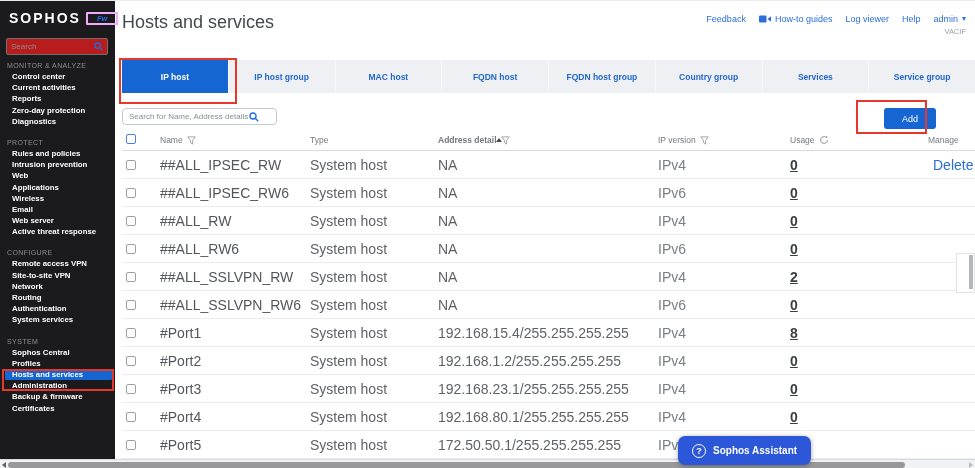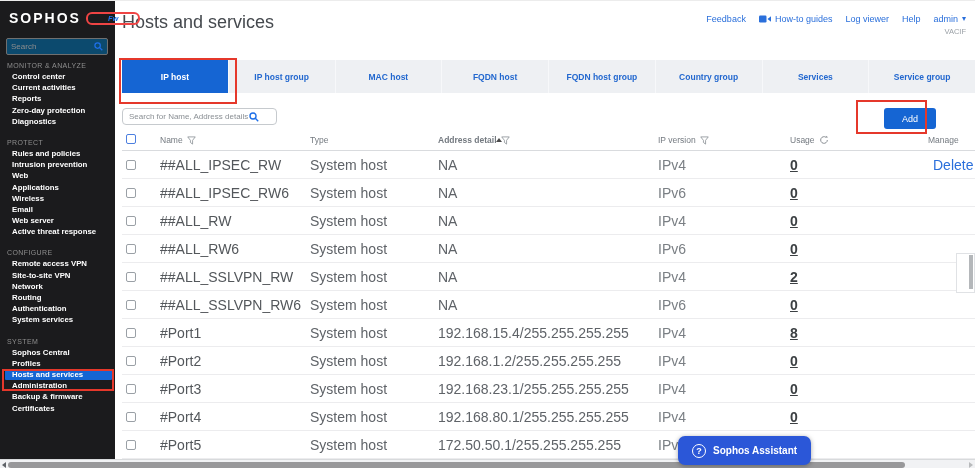--- a/index.html
+++ b/index.html
@@ -3,22 +3,22 @@
 <meta charset="utf-8">
 <style>
   * { margin:0; padding:0; box-sizing:border-box; }
   body { font-family:"Liberation Sans", sans-serif; background:#fff; }
   .screen { position:relative; width:975px; height:468px; background:#fff; overflow:hidden; border-top:1px solid #ececec; }
 
   
   .sidebar { position:absolute; left:0; top:0; width:115px; height:458px; background:#1b1b1d; z-index:20; }
   .logo-row { display:flex; align-items:center; gap:5px; padding:9px 6px 0 9px; }
   .logo-text { color:#fff; font-weight:800; font-size:14px; letter-spacing:2px; }
-  .logo-badge { color:#1d6fe8; border:2px solid #ef4444; border-radius:6px; font-size:7.5px; font-style:italic; font-weight:bold; padding:0 20px; line-height:9px; height:13px; display:flex; align-items:center; }
-  .side-search { position:absolute; left:6px; top:37px; width:102px; height:17px; border:1px solid #707070; border-radius:2px; display:flex; align-items:center; justify-content:space-between; padding:0 4px; background:#0c4a6e; }
+  .logo-badge { color:#1d6fe8; border:2px solid #f0abfc; border-radius:1px; font-size:7.5px; font-style:italic; font-weight:bold; padding:0 9px; line-height:9px; height:13px; display:flex; align-items:center; }
+  .side-search { position:absolute; left:6px; top:37px; width:102px; height:17px; border:1px solid #707070; border-radius:2px; display:flex; align-items:center; justify-content:space-between; padding:0 4px; background:#b91c1c; }
   .side-search input { background:transparent; border:none; outline:none; color:#c8c8c8; font-size:8px; width:78px; font-family:"Liberation Sans",sans-serif; }
   .side-search input::placeholder { color:#8d8d8d; }
   .nav { position:absolute; top:59px; left:0; right:0; }
   .nav-title { margin-top:10px; padding-left:7px; font-size:7px; color:#8e8e8e; letter-spacing:.4px; height:11px; line-height:11px; }
   .nav-section:first-child .nav-title { margin-top:0; }
   .nav-item { height:11.2px; line-height:11.2px; font-size:7.8px; font-weight:bold; color:#fff; padding-left:7px; margin:0 3px 0 5px; border-radius:1px; cursor:pointer; white-space:nowrap; }
   .nav-item.active { background:#1565d3; }
 
   
   .page-title { position:absolute; left:122px; top:11px; font-size:18px; color:#45494e; }

